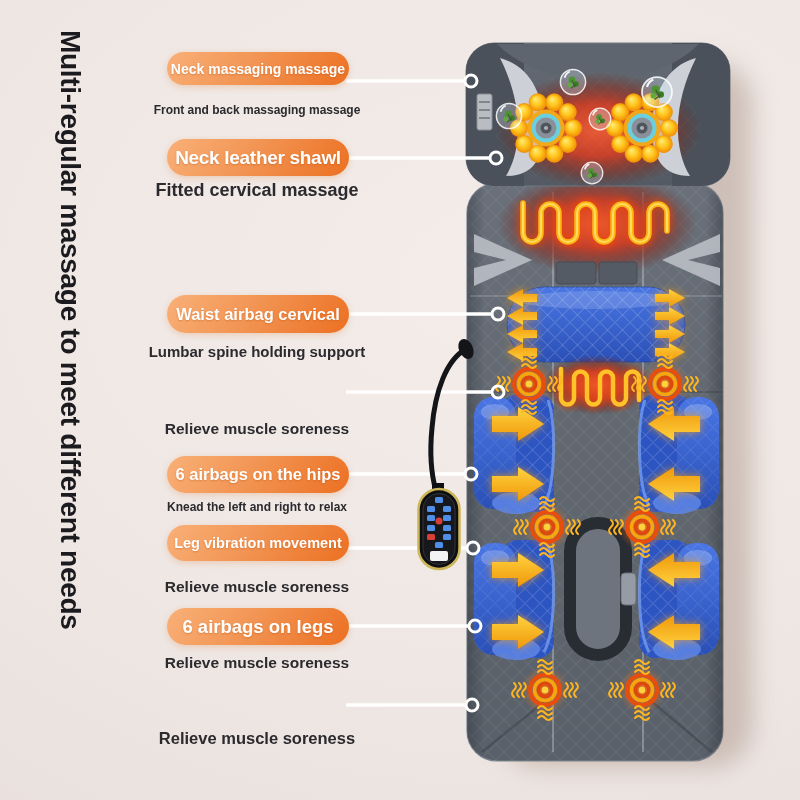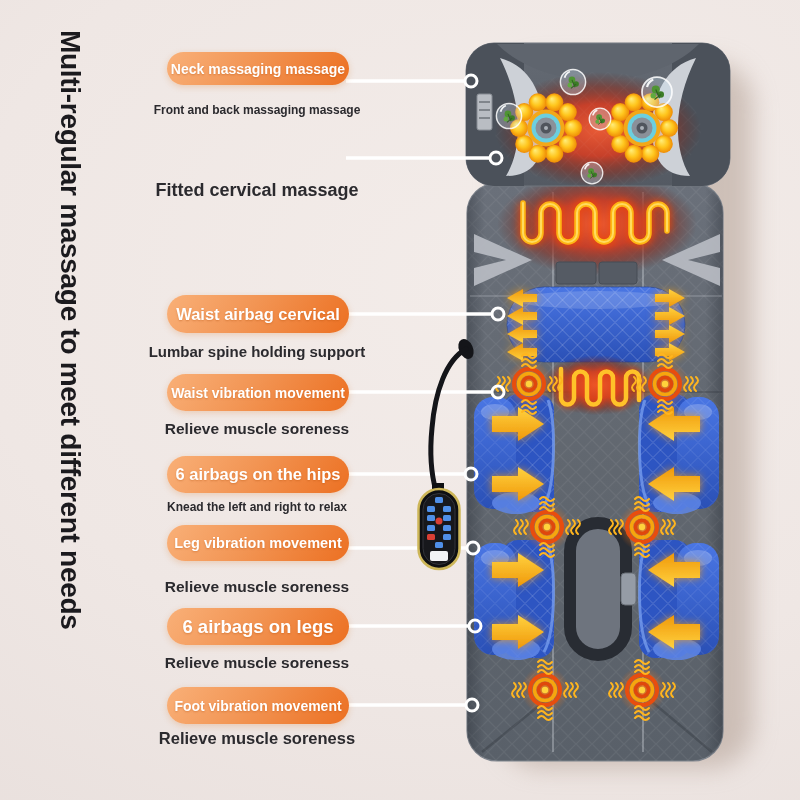--- a/index.html
+++ b/index.html
@@ -320,33 +320,32 @@
       <rect x="430" y="551" width="18" height="10" rx="2" fill="#f2f3f5"></rect>
     </g>
   </g>
 </svg>
 
 <div class="vtitle">Multi-regular massage to meet different needs</div>
 
 <div class="pill p1">Neck massaging massage</div>
 <div class="sub  s1">Front and back massaging massage</div>
 
+<div class="pill p2">Neck leather shawl</div>
 <div class="sub  s2">Fitted cervical massage</div>
 
 <div class="pill p3">Waist airbag cervical</div>
 <div class="sub  s3">Lumbar spine holding support</div>
 
-<div class="pill p4">Waist vibration movement</div>
 <div class="sub  s4">Relieve muscle soreness</div>
 
 <div class="pill p5">6 airbags on the hips</div>
 <div class="sub  s5">Knead the left and right to relax</div>
 
 <div class="pill p6">Leg vibration movement</div>
 <div class="sub  s6">Relieve muscle soreness</div>
 
 <div class="pill p7">6 airbags on legs</div>
 <div class="sub  s7">Relieve muscle soreness</div>
 
-<div class="pill p8">Foot vibration movement</div>
 <div class="sub  s8">Relieve muscle soreness</div>
 
 </div>
 
 </body></html>

